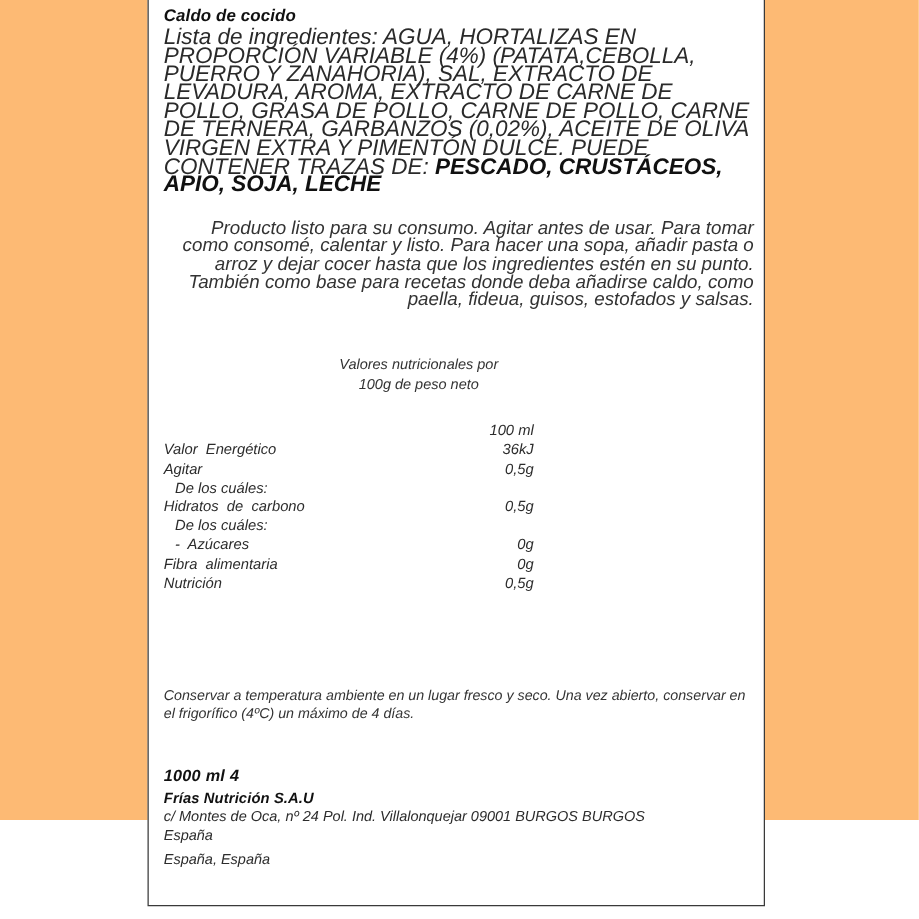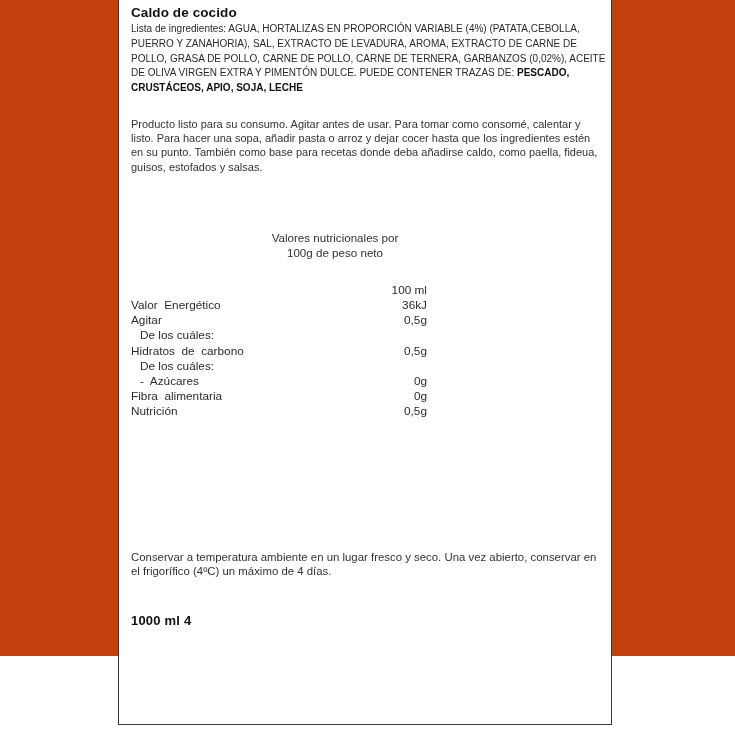--- a/index.html
+++ b/index.html
@@ -12,21 +12,22 @@
     height: 735px;
     font-family: "Liberation Sans", sans-serif;
     color: #1a1a1a;
     overflow: hidden;
   }
 
   .page {
     position: relative;
     width: 735px;
     height: 656px;
-    background: #c2410c;
+    background: #fdba74;
+    font-style: italic;
   }
 
   
   .label-panel {
     position: absolute;
     left: 118px;
     top: -2px;
     width: 494px;
     height: 727px;
     border: 1px solid #3a3a3a;
@@ -38,42 +39,43 @@
   .product-title {
     font-size: 13.5px;
     font-weight: bold;
     color: #111;
     letter-spacing: 0.1px;
     line-height: 16px;
     margin: 0 0 1px 4px;
   }
 
   .ingredients {
-    font-size: 10px;
+    font-size: 18px;
     line-height: 14.8px;
     color: #2a2a2a;
     margin: 0 0 0 4px;
     width: 476px;
   }
   .ingredients .allergens {
     font-weight: bold;
     color: #111;
   }
 
   .prep-text {
-    font-size: 11px;
+    font-size: 15px;
     line-height: 14.2px;
     color: #333;
     margin: 21px 0 0 4px;
     width: 472px;
+    text-align: right;
   }
 
   
   .nutrition-header {
-    margin-top: 56px;
+    margin-top: 37px;
     text-align: center;
     font-size: 11.6px;
     line-height: 15.5px;
     color: #333;
     padding-right: 60px;
   }
 
   .nutrition-table {
     margin-top: 22px;
     margin-left: 4px;
@@ -207,15 +209,21 @@
             <td class="lbl">Nutrición</td>
             <td class="val">0,5g</td>
           </tr>
         </tbody>
     </table>
 
     <div class="storage-text">Conservar a temperatura ambiente en un lugar fresco y seco. Una vez abierto, conservar en el frigorífico (4ºC) un máximo de 4 días.</div>
 
     <div class="volume-line">1000 ml  4</div>
 
+    <div class="company-block">
+      <div class="company-name">Frías Nutrición S.A.U</div>
+      <div class="company-address">c/ Montes de Oca, nº 24 Pol. Ind. Villalonquejar 09001 BURGOS BURGOS</div>
+      <div class="company-country">España</div>
+      <div class="company-countries">España,  España</div>
+    </div>
 
   </div>
 </div>
 
 </body></html>

